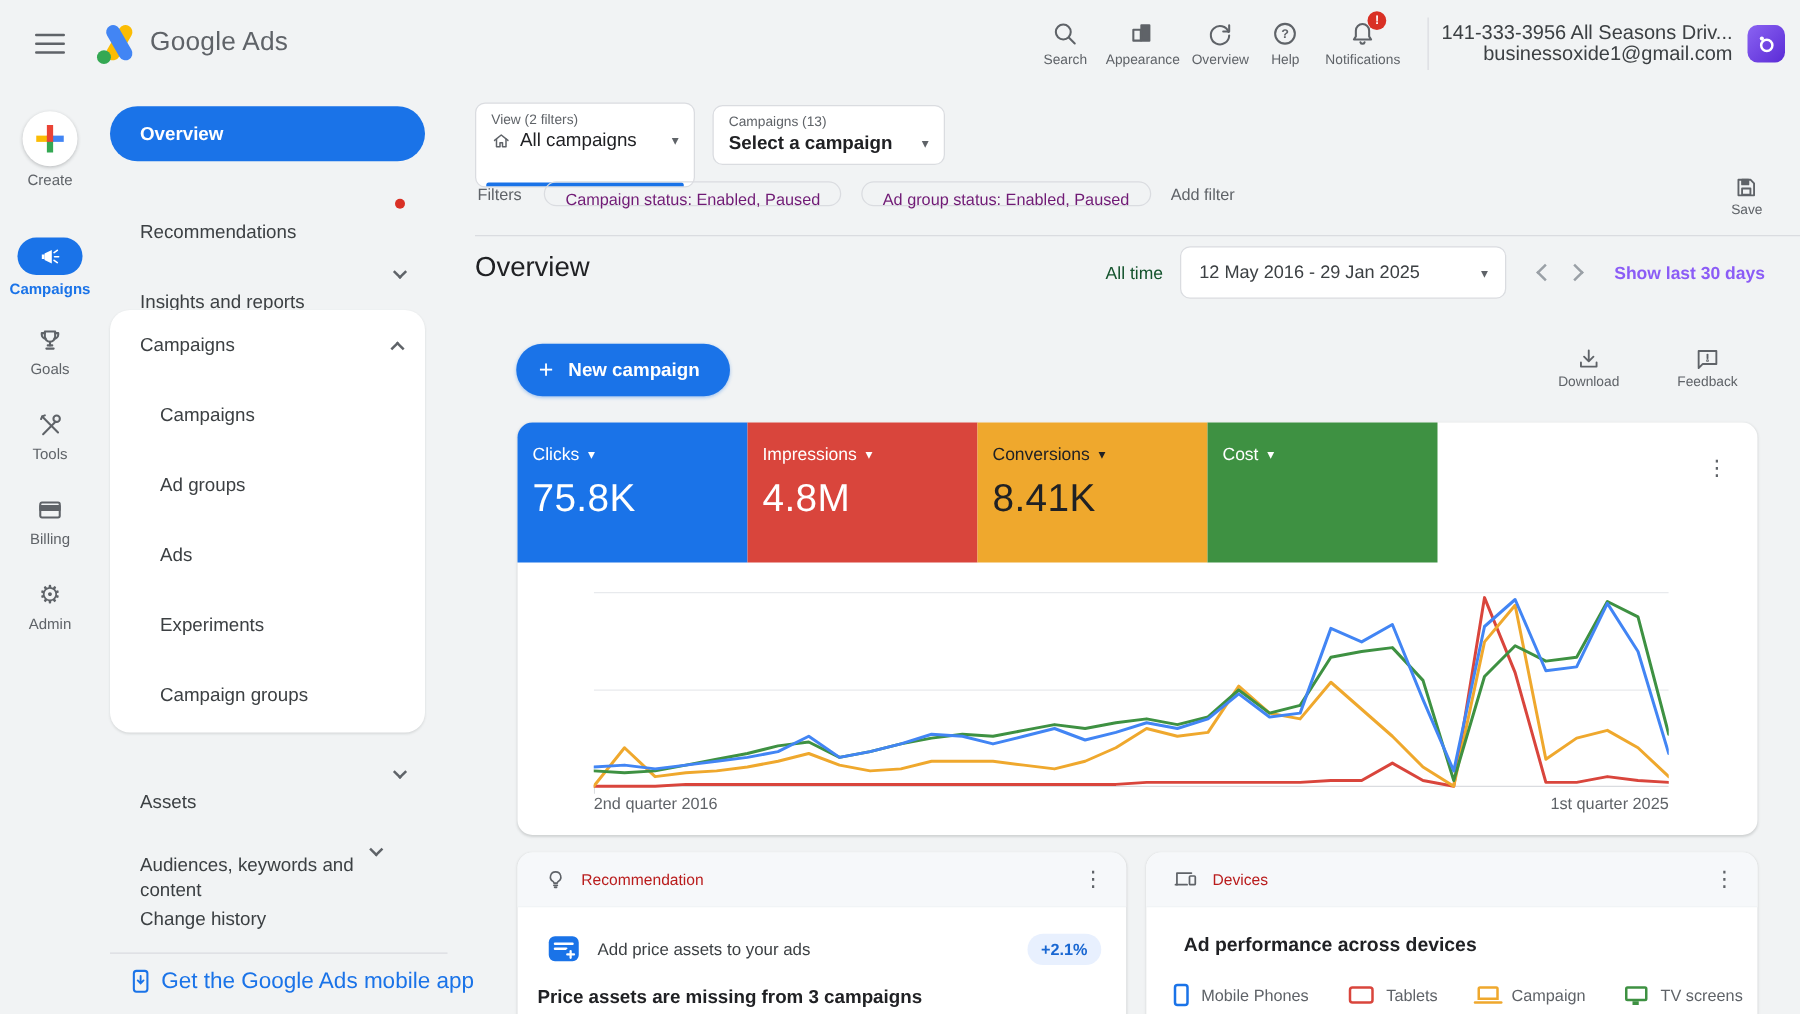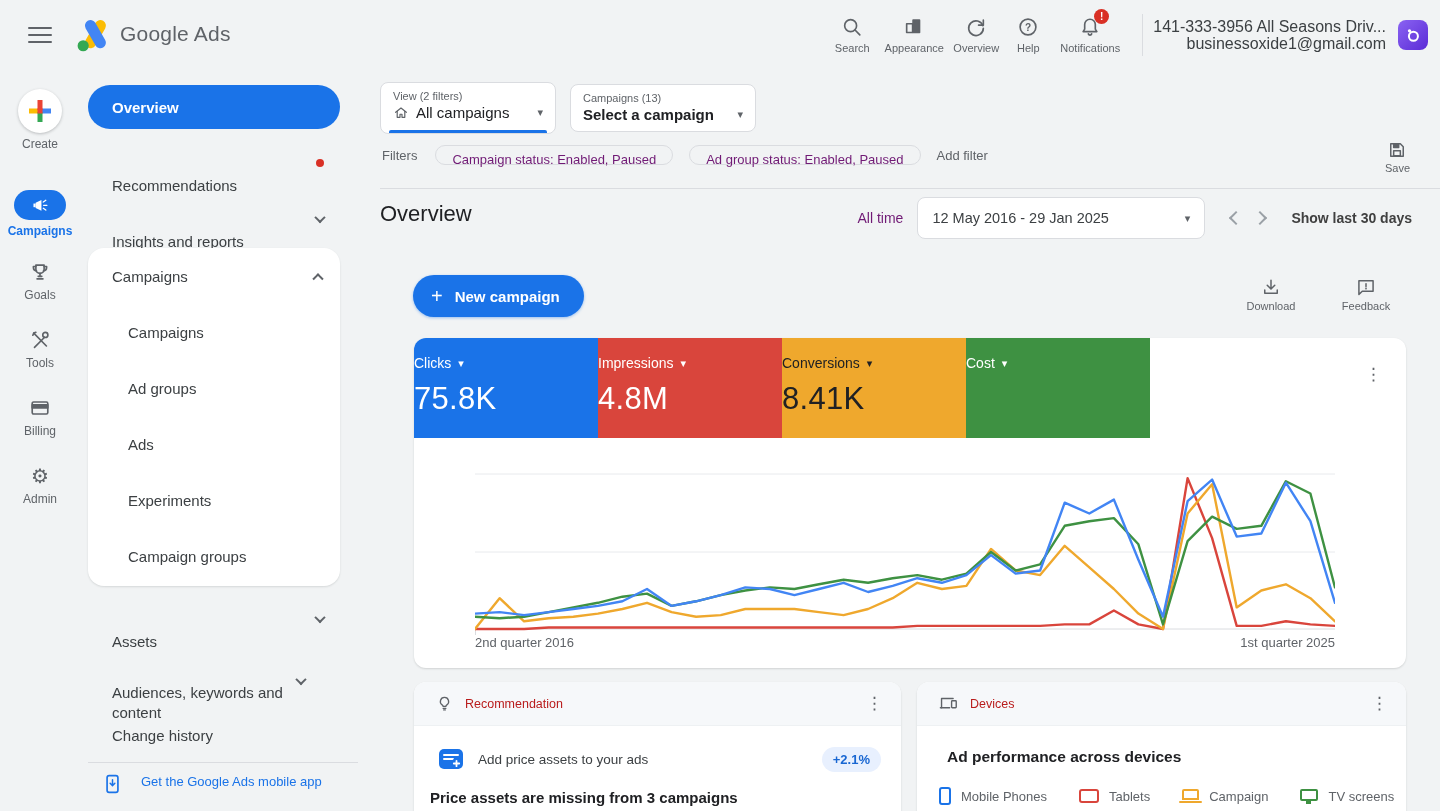--- a/index.html
+++ b/index.html
@@ -45,22 +45,22 @@
   .nav-row.selected { background:#1a73e8; color:#fff; font-weight:bold; }
   .red-dot { width:8px; height:8px; border-radius:50%; background:#d93025; }
   .chev { width:8px; height:8px; border-right:2px solid #5f6368; border-bottom:2px solid #5f6368; }
   .chev.down { transform:rotate(45deg) translate(-1px,-1px); }
   .chev.up { transform:rotate(-135deg) translate(-2px,-2px); }
   .group-card { position:absolute; left:8px; top:178px; width:252px; height:338px; background:#fff; border-radius:16px;
     box-shadow:0 1px 2px rgba(60,64,67,.15); }
   .group-head { height:56px; display:flex; align-items:center; padding:0 18px 0 24px; cursor:pointer; }
   .group-item { height:56px; display:flex; align-items:center; padding-left:40px; color:#3c4043; cursor:pointer; }
   .side-div { position:absolute; left:8px; top:692px; width:270px; height:1px; background:#dadce0; }
-  .mobile-link { position:absolute; left:24px; top:704px; display:flex; align-items:flex-start; gap:20px;
-    color:#1a73e8; font-size:13px; cursor:pointer; }
+  .mobile-link { position:absolute; left:24px; top:704px; display:flex; align-items:flex-end; gap:8px;
+    color:#1a73e8; font-size:18px; cursor:pointer; }
 
   
   #main { position:absolute; left:380px; top:70px; width:1060px; height:741px; }
 
   .sel-box { position:absolute; background:#fff; border:1px solid #dadce0; border-radius:8px; cursor:pointer; }
   .sel-box .small-lbl { font-size:11px; color:#5f6368; margin:7px 0 2px 12px; }
   .sel-box .value-row { display:flex; align-items:center; margin-left:12px; font-size:15px; color:#202124; }
   .caret { font-size:11px; color:#5f6368; }
   .blue-underline { position:absolute; bottom:0; left:8px; width:158px; height:3px; background:#1a73e8; border-radius:2px 2px 0 0; }
 
@@ -69,41 +69,41 @@
   .chip { height:20px; line-height:28px; border:1px solid #dadce0; border-radius:16px; padding:0 16px;
     font-size:13px; color:#701a75; margin-right:16px; cursor:pointer; white-space:nowrap; }
   .add-filter { font-size:13px; color:#5f6368; cursor:pointer; }
   .save-block { position:absolute; right:30px; top:70px; text-align:center; cursor:pointer; }
   .save-block .lbl { font-size:11px; color:#5f6368; margin-top:2px; }
 
   .main-div { position:absolute; left:0; top:118px; width:1060px; height:1px; background:#dadce0; }
 
   .page-title { position:absolute; left:0; top:131px; font-size:22px; color:#202124; font-weight:400; }
   .date-cluster { position:absolute; right:28px; top:124px; height:48px; display:flex; align-items:center; }
-  .all-time { font-size:14px; color:#701a75; margin-right:14px; }
-  .date-box { width:288px; height:42px; background:#fff; border:1px solid #dadce0; border-radius:8px;
+  .all-time { font-size:14px; color:#14532d; margin-right:14px; }
+  .date-box { width:261px; height:42px; background:#fff; border:1px solid #dadce0; border-radius:8px;
     display:flex; align-items:center; justify-content:space-between; padding:0 14px; font-size:14.5px; color:#3c4043; cursor:pointer; }
   .nav-chev { width:10px; height:10px; border-right:2px solid #9aa0a6; border-bottom:2px solid #9aa0a6; cursor:pointer; }
   .nav-chev.left { transform:rotate(135deg); margin:0 14px 0 26px; }
   .nav-chev.right { transform:rotate(-45deg); margin-right:26px; }
-  .show-link { font-size:14px; color:#404040; font-weight:bold; cursor:pointer; white-space:nowrap; }
+  .show-link { font-size:14px; color:#8b5cf6; font-weight:bold; cursor:pointer; white-space:nowrap; }
 
   .new-campaign { position:absolute; left:33px; top:205px; height:42px; border-radius:21px; background:#1a73e8;
     color:#fff; font-size:15px; font-weight:bold; display:flex; align-items:center; padding:0 24px 0 18px; gap:12px; cursor:pointer;
     box-shadow:0 1px 3px rgba(26,115,232,.4); }
   .plus-glyph { font-size:20px; font-weight:400; }
   .icon-btn { position:absolute; width:80px; text-align:center; cursor:pointer; }
   .icon-btn .lbl { font-size:11px; color:#5f6368; margin-top:3px; }
   .icon-btn svg { margin:0 auto; }
 
   
   .chart-card { position:absolute; left:34px; top:268px; width:992px; height:330px; background:#fff; border-radius:12px;
     box-shadow:0 1px 2px rgba(60,64,67,.18); }
   .metric-tabs { display:flex; }
-  .metric-tab { width:184px; height:100px; padding:17px 0; cursor:pointer; }
+  .metric-tab { width:184px; height:112px; padding:17px 12px; cursor:pointer; }
   .metric-tab:first-child { border-top-left-radius:12px; }
   .metric-tab .m-lbl { font-size:14px; display:flex; align-items:center; gap:7px; }
   .metric-tab .m-val { font-size:31px; margin-top:10px; letter-spacing:.3px; }
   .kebab { position:absolute; font-size:17px; color:#5f6368; cursor:pointer; letter-spacing:0; line-height:22px; }
   .chart-card .kebab { right:24px; top:26px; }
   #trend-svg { position:absolute; left:61px; top:135px; }
   .axis-lbls { position:absolute; left:61px; top:297px; width:860px; display:flex; justify-content:space-between;
     font-size:13px; color:#5f6368; }
 
   
@@ -317,21 +317,21 @@
     <svg width="17" height="20" viewBox="0 0 20 24">
       <rect x="3.5" y="2" width="13" height="20" rx="2.5" fill="none" stroke="#1a73e8" stroke-width="2"></rect>
       <path d="M10 7v7 M7.2 11.2 10 14l2.8-2.8" stroke="#1a73e8" stroke-width="1.8" fill="none" stroke-linecap="round"></path>
     </svg>
     <span>Get the Google Ads mobile app</span>
   </div>
 </div>
 
 <div id="main">
 
-  <div class="sel-box" style="left:0;top:12px;width:176px;height:52px">
+  <div class="sel-box" style="left:0;top:12px;width:176px;height:68px">
     <div class="small-lbl">View (2 filters)</div>
     <div class="value-row">
       <svg width="16" height="16" viewBox="0 0 24 24" class="ico" style="margin-right:7px">
         <path d="M4 11 12 4.5 20 11"></path>
           <path d="M6.3 9.5V18.5h4.2v-4.6h3v4.6h4.2V9.5"></path>
       </svg>
       <span style="flex:1">All campaigns</span>
       <span class="caret" style="margin-right:12px">▾</span>
     </div>
     <div class="blue-underline"></div>

